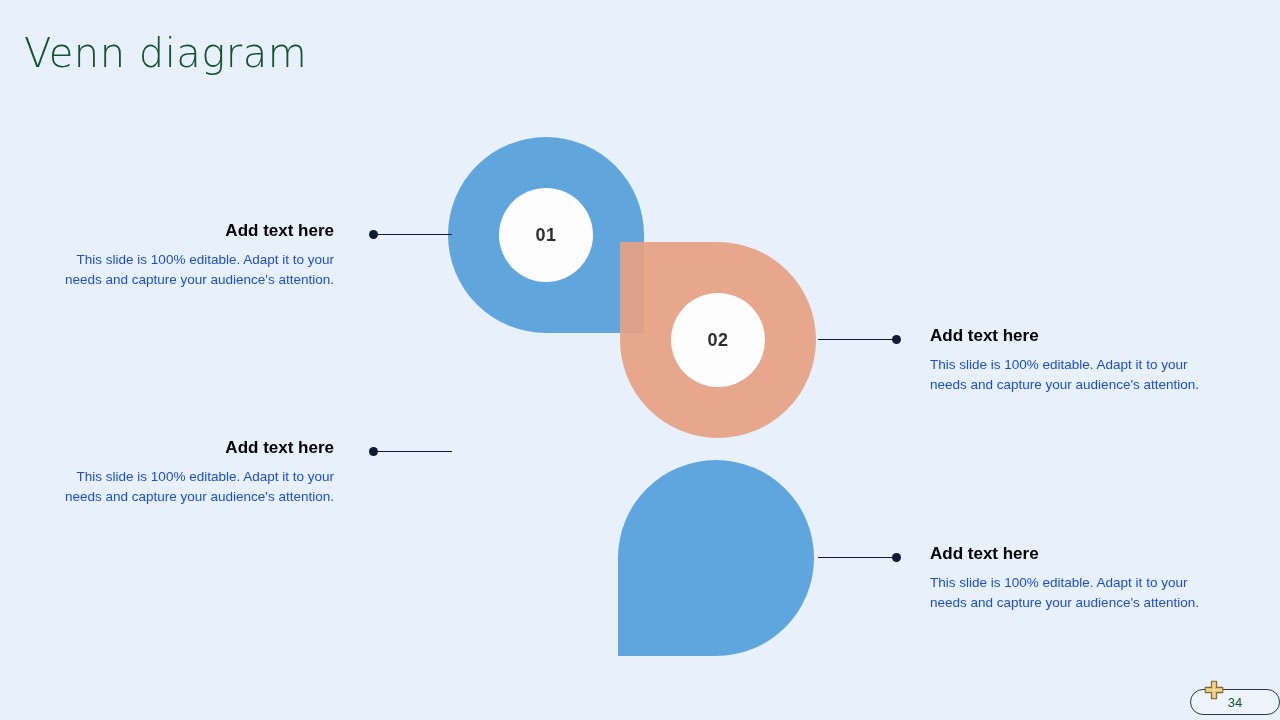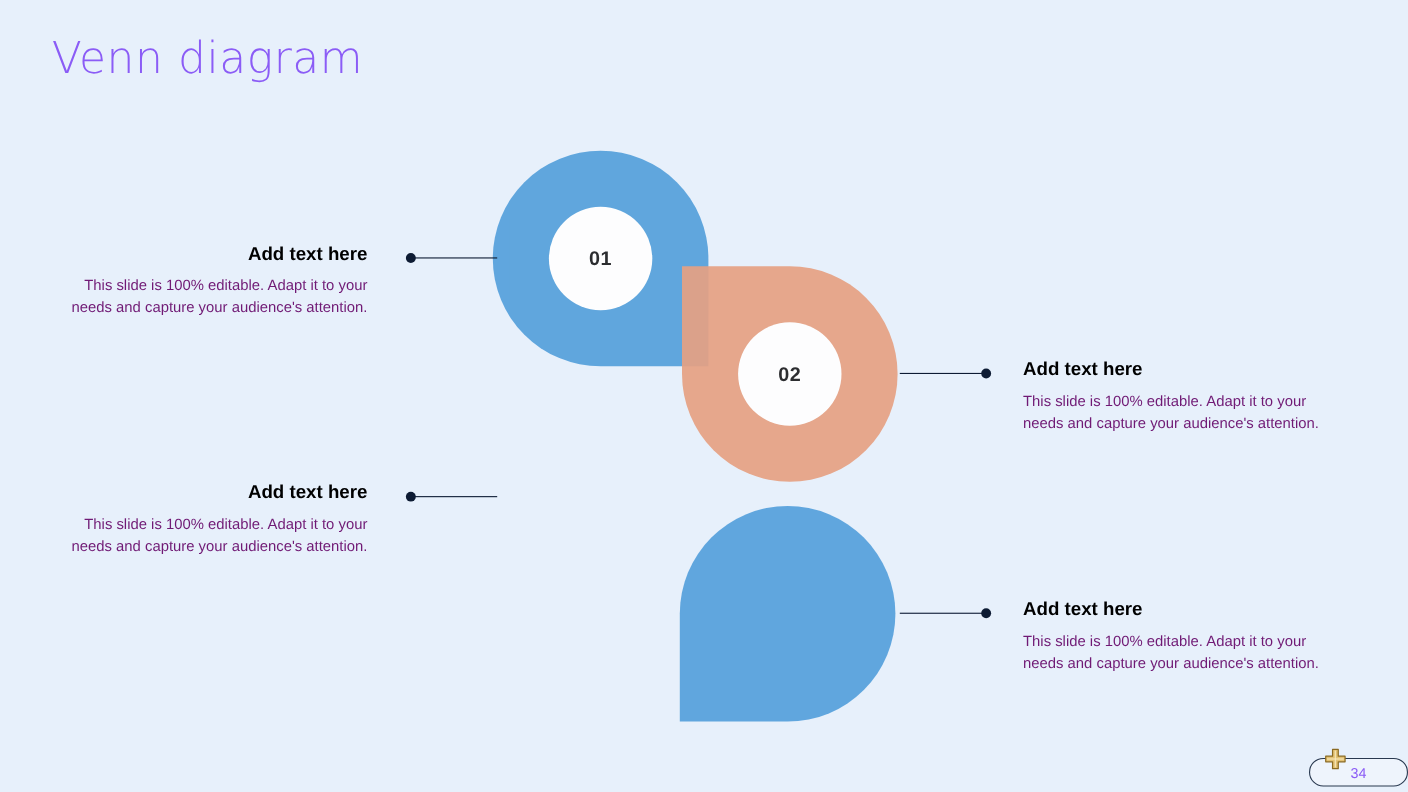--- a/index.html
+++ b/index.html
@@ -11,26 +11,26 @@
     height: 720px;
     background: #e7f0fb;
     font-family: "Liberation Sans", sans-serif;
     overflow: hidden;
     position: relative;
   }
 
   
   .slide-title {
     position: absolute;
-    left: 47px;
+    left: 24px;
     top: 30px;
     font-size: 40px;
     font-weight: 300;
     letter-spacing: 0.5px;
-    color: #8b5cf6;
+    color: #14532d;
     font-family: "DejaVu Sans", sans-serif;
     white-space: nowrap;
   }
 
   
   .stage {
     position: absolute;
     left: 0;
     top: 0;
     width: 1280px;
@@ -113,21 +113,21 @@
   .txt .head {
     font-size: 17px;
     font-weight: bold;
     color: #000000;
     margin: 0 0 9px 0;
     line-height: 1.2;
   }
   .txt .body {
     font-size: 13.5px;
     line-height: 1.43;
-    color: #701a75;
+    color: #1d4ed8;
     margin: 0;
   }
   .txt.right-al { text-align: right; }
   .txt.left-al  { text-align: left; }
 
   #txt-01 { left: 62px;  top: 221px; }
   #txt-02 { left: 930px; top: 326px; }
   #txt-03 { left: 62px;  top: 438px; }
   #txt-04 { left: 930px; top: 544px; width: 282px; }
 
@@ -138,21 +138,21 @@
     top: 689px;
     width: 90px;
     height: 26px;
     border: 1px solid #28384f;
     border-radius: 14px;
     background: #eef4fc;
     display: flex;
     align-items: center;
     justify-content: center;
     font-size: 13px;
-    color: #8b5cf6;
+    color: #14532d;
     box-sizing: border-box;
   }
 
   
   .cursor {
     position: absolute;
     left: 1203px;
     top: 679px;
     width: 22px;
     height: 22px;

